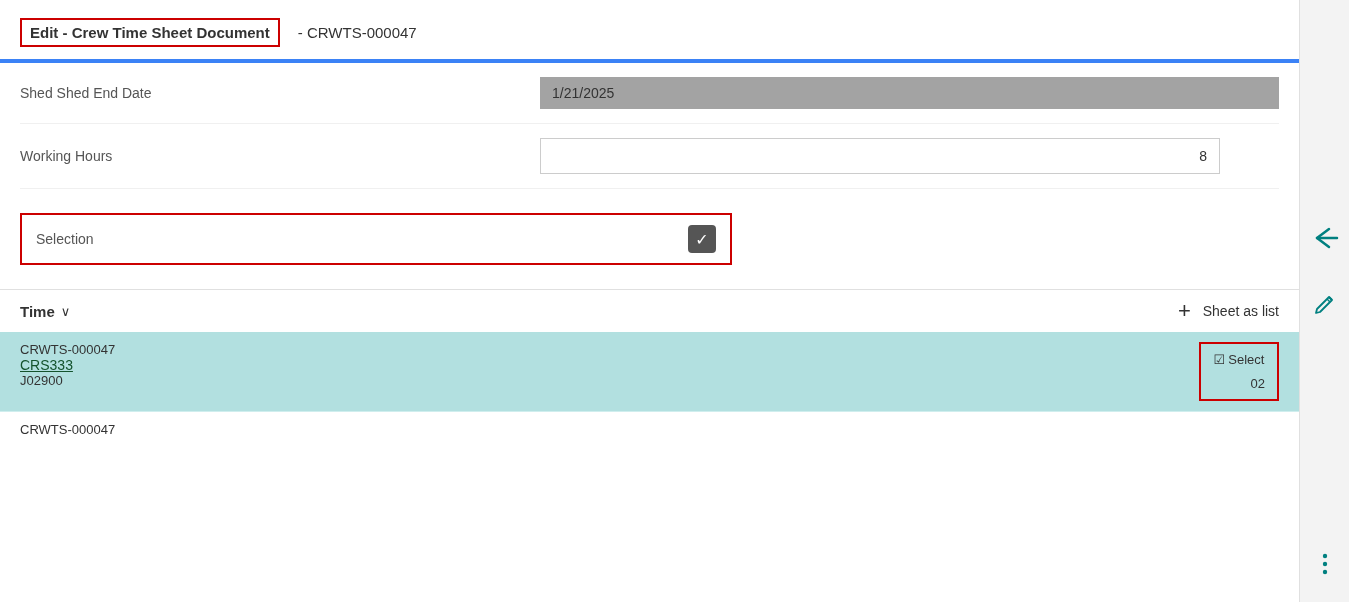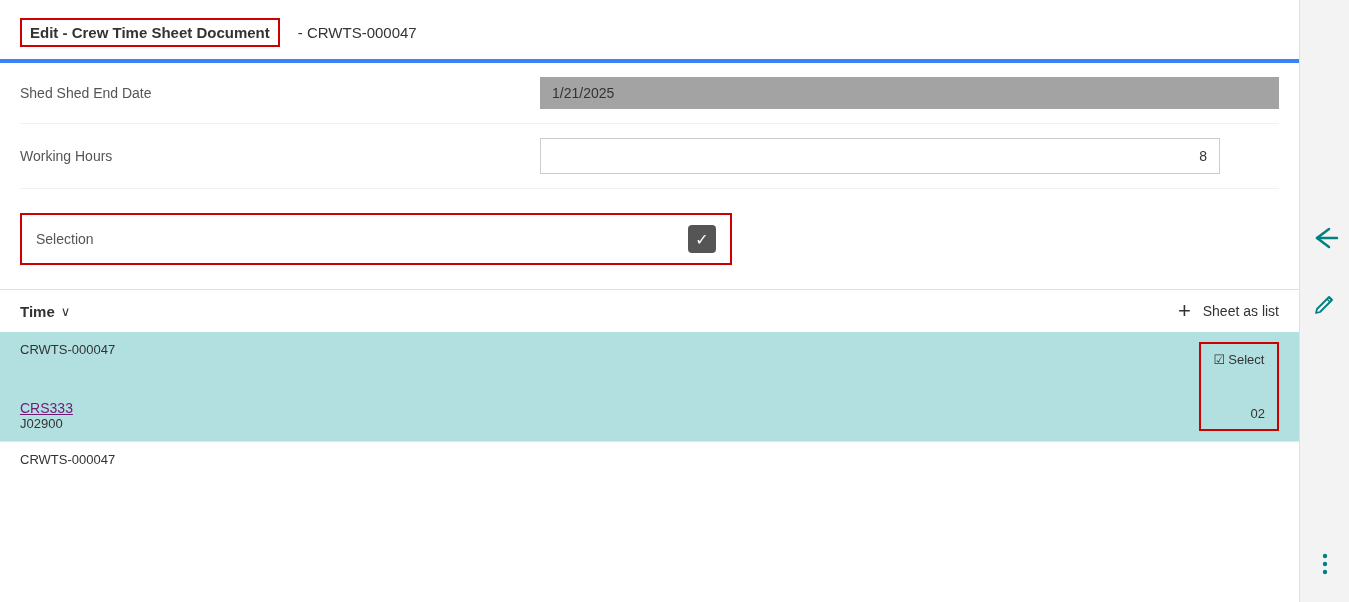--- a/index.html
+++ b/index.html
@@ -202,25 +202,24 @@
       justify-content: flex-start;
     }
 
     .line-doc-num {
       font-size: 13px;
       color: #333;
     }
 
     .line-link {
       font-size: 14px;
-      color: #701a75;
+      color: #14532d;
       text-decoration: underline;
       cursor: pointer;
       font-weight: 500;
-      margin-top: 43px;
     }
 
     .line-job {
       font-size: 13px;
       color: #333;
     }
 
     .line-select-area {
       border: 2px solid #cc0000;
       background: #b2e0e0;

